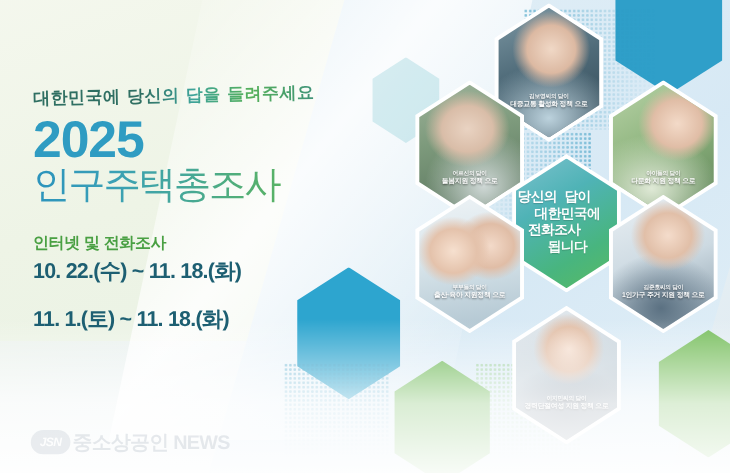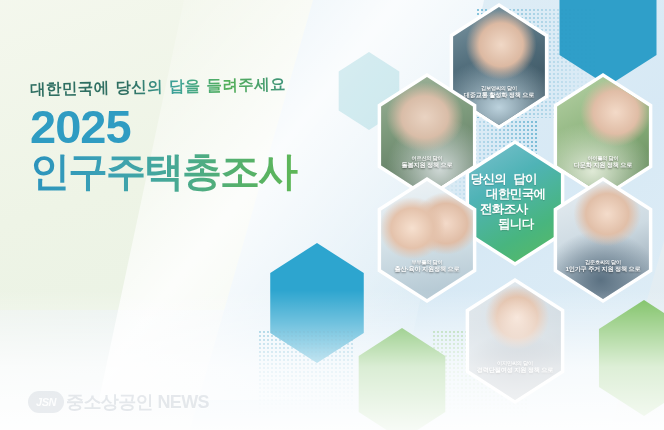--- a/index.html
+++ b/index.html
@@ -51,21 +51,21 @@
     transform:rotate(-1.2deg);
     margin-bottom:6px;
   }
   .tagline span{display:inline-block;}
 
   .year{
     font-size:47px;font-weight:900;line-height:1.02;letter-spacing:-1px;
     color:#2f9cc2;margin:4px 0 1px 0;
   }
   .maintitle{
-    font-size:40px;font-weight:700;line-height:1.08;letter-spacing:-2px;
+    font-size:34px;font-weight:400;line-height:1.08;letter-spacing:-2px;
     white-space:nowrap;
     background:linear-gradient(95deg,#2b93bd 0%,#3aa0b6 22%,#46a898 42%,#55b06e 62%,#5fb755 82%,#63b84f 100%);
     -webkit-background-clip:text;background-clip:text;
     color:transparent;-webkit-text-fill-color:transparent;
     margin-top:-2px;
   }
 
   .sched{margin-top:24px;}
   .sched-block{margin-bottom:16px;}
   .sched-label{
@@ -262,22 +262,27 @@
     <div class="tagline">
       <span>대한민국에 당신의 답을 들려주세요</span>
     </div>
 
     <div class="year">2025</div>
 
     <div class="maintitle">인구주택총조사</div>
 
     <div class="sched">
 
-
       <div class="sched-block">
+        <div class="sched-label">인터넷 및 전화조사</div>
+        <div class="sched-date">10. 22.(수) ~ 11. 18.(화)</div>
+      </div>
+
+      <div class="sched-block">
+        <div class="sched-date">11. 1.(토) ~ 11. 18.(화)</div>
       </div>
 
     </div>
   </div>
 
   <div class="logo">
     <div class="logo-badge">JSN</div>
     <div class="logo-text">중소상공인 NEWS</div>
   </div>
 

